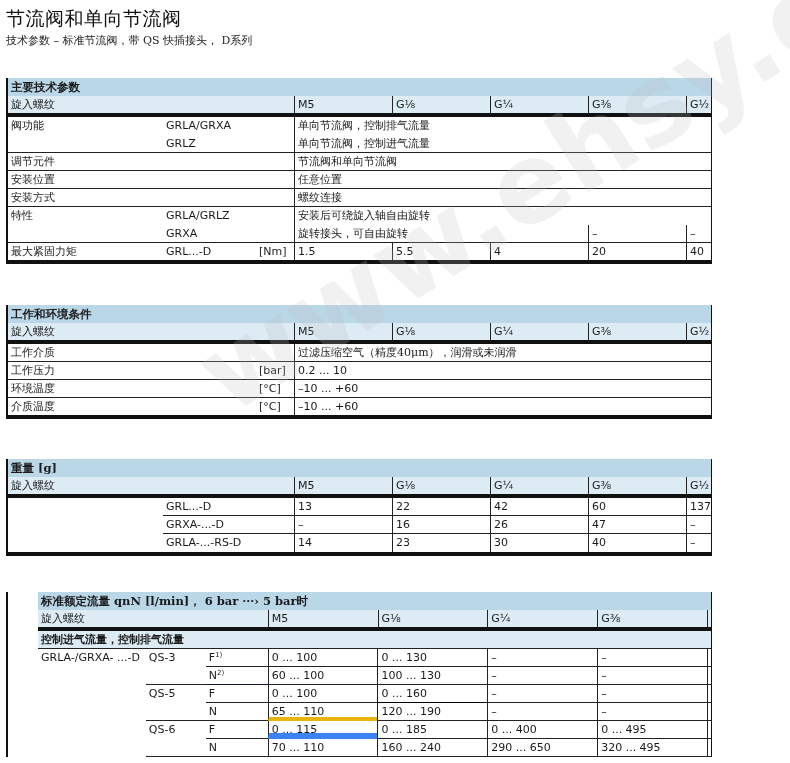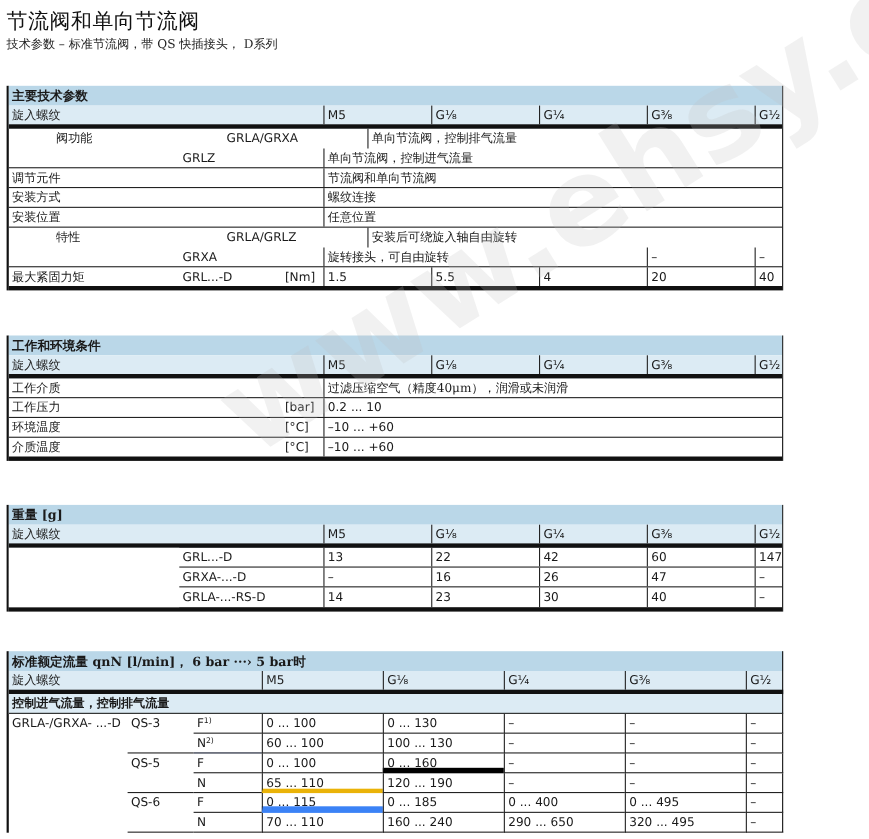--- a/index.html
+++ b/index.html
@@ -24,21 +24,21 @@
   .wA12 { width: 248px; } .wAL { width: 286px; }
   .wcol { width: 98px; }
   .split-line { position: relative; }
   .split-line::before { content: ""; position: absolute; left: 0; right: 0; top: -1px; border-top: 1px solid #222; }
 
   
   .wB1 { width: 108px; } .wB2 { width: 60px; } .wB3 { width: 62px; }
   .wBL { width: 230px; }
   .wbc { width: 110px; }
 
-  .nob { border-bottom: none !important; padding-left: 40px; }
+  .nob { border-bottom: none !important; }
   .sup { font-size: 7px; vertical-align: top; position: relative; top: -2px; }
 
   .wm { position: absolute; left: 175px; top: 330px; font-size: 110px; font-weight: bold; color: rgba(190,190,190,0.22); transform: rotate(-32deg); transform-origin: left top; white-space: nowrap; pointer-events: none; font-family: "DejaVu Sans", sans-serif; }
 </style>
 </head>
 <body>
 
 <div class="title">节流阀和单向节流阀</div>
 <div class="subtitle">技术参数 – 标准节流阀，带 QS 快插接头， D系列</div>
 
@@ -60,26 +60,26 @@
   <div class="row">
     <div class="c wA1" style="border-bottom:none"></div>
     <div class="c split-line" style="width:131px">GRLZ</div>
     <div class="c cn bl split-line" style="flex:1">单向节流阀，控制进气流量</div>
   </div>
   <div class="row">
     <div class="c cn wAL">调节元件</div>
     <div class="c cn bl" style="flex:1">节流阀和单向节流阀</div>
   </div>
   <div class="row">
+    <div class="c cn wAL">安装位置</div>
+    <div class="c cn bl" style="flex:1">任意位置</div>
+  </div>
+  <div class="row">
     <div class="c cn wAL">安装方式</div>
     <div class="c cn bl" style="flex:1">螺纹连接</div>
-  </div>
-  <div class="row">
-    <div class="c cn wAL">安装位置</div>
-    <div class="c cn bl" style="flex:1">任意位置</div>
   </div>
   <div class="row nob">
     <div class="c cn wA1">特性</div>
     <div class="c" style="width:131px">GRLA/GRLZ</div>
     <div class="c cn bl" style="flex:1">安装后可绕旋入轴自由旋转</div>
   </div>
   <div class="row">
     <div class="c wA1"></div>
     <div class="c split-line" style="width:131px">GRXA</div>
     <div class="c cn bl split-line" style="width:294px">旋转接头，可自由旋转</div>
@@ -142,21 +142,21 @@
   </div>
   <div style="position:relative">
     <div style="position:absolute;left:0;top:0;width:155px;height:100%;background:#fff;z-index:1"></div>
     <div class="row">
       <div class="c wA1"></div>
       <div class="c" style="width:131px">GRL...-D</div>
       <div class="c bl wcol">13</div>
       <div class="c bl wcol">22</div>
       <div class="c bl wcol">42</div>
       <div class="c bl wcol">60</div>
-      <div class="c bl" style="flex:1">147</div>
+      <div class="c bl" style="flex:1">137</div>
     </div>
     <div class="row">
       <div class="c wA1"></div>
       <div class="c" style="width:131px">GRXA-...-D</div>
       <div class="c bl wcol">–</div>
       <div class="c bl wcol">16</div>
       <div class="c bl wcol">26</div>
       <div class="c bl wcol">47</div>
       <div class="c bl" style="flex:1">–</div>
     </div>
@@ -166,21 +166,21 @@
       <div class="c bl wcol">14</div>
       <div class="c bl wcol">23</div>
       <div class="c bl wcol">30</div>
       <div class="c bl wcol">40</div>
       <div class="c bl" style="flex:1">–</div>
     </div>
   </div>
   <div style="border-bottom:4px solid #111"></div>
 </div>
 
-<div class="tbl" style="top:592px;border-right:none;">
+<div class="tbl" style="top:592px;border-right:none;padding-left:30px;">
   <div class="cap" style="border-right:1.5px solid #111">标准额定流量 qnN [l/min]， 6 bar ···› 5 bar时</div>
   <div class="row hdr" style="border-right:1.5px solid #111">
     <div class="c cn wBL">旋入螺纹</div>
     <div class="c bl wbc">M5</div>
     <div class="c bl wbc">G⅛</div>
     <div class="c bl wbc">G¼</div>
     <div class="c bl wbc">G⅜</div>
     <div class="c bl" style="flex:1">G½</div>
   </div>
   <div class="row sub" style="border-right:1.5px solid #111">
@@ -205,21 +205,21 @@
     <div class="c bl wbc" style="border-bottom:1px solid #222">100 ... 130</div>
     <div class="c bl wbc" style="border-bottom:1px solid #222">–</div>
     <div class="c bl wbc" style="border-bottom:1px solid #222">–</div>
     <div class="c bl" style="flex:1;border-bottom:1px solid #222;border-right:1.5px solid #111">–</div>
   </div>
   <div class="row" style="border-bottom:none">
     <div class="c wB1"></div>
     <div class="c wB2">QS-5</div>
     <div class="c wB3" style="border-bottom:1px solid #222"><span>F</span><span class="sup"></span></div>
     <div class="c bl wbc" style="border-bottom:1px solid #222">0 ... 100</div>
-    <div class="c bl wbc" style="border-bottom:5px solid #000000">0 ... 160</div>
+    <div class="c bl wbc" style="border-bottom:1px solid #000000">0 ... 160</div>
     <div class="c bl wbc" style="border-bottom:1px solid #222">–</div>
     <div class="c bl wbc" style="border-bottom:1px solid #222">–</div>
     <div class="c bl" style="flex:1;border-bottom:1px solid #222;border-right:1.5px solid #111">–</div>
   </div>
   <div class="row" style="border-bottom:none">
     <div class="c wB1"></div>
     <div class="c wB2" style="border-bottom:1px solid #222"></div>
     <div class="c wB3" style="border-bottom:1px solid #222"><span>N</span><span class="sup"></span></div>
     <div class="c bl wbc" style="border-bottom:4px solid #eab308">65 ... 110</div>
     <div class="c bl wbc" style="border-bottom:1px solid #222">120 ... 190</div>

